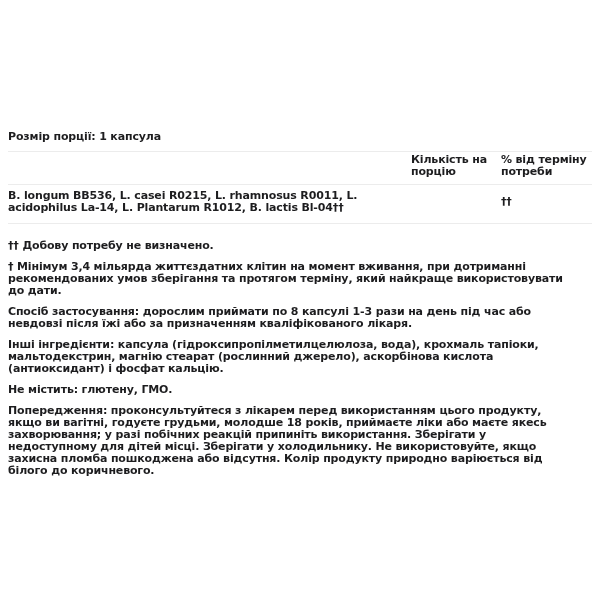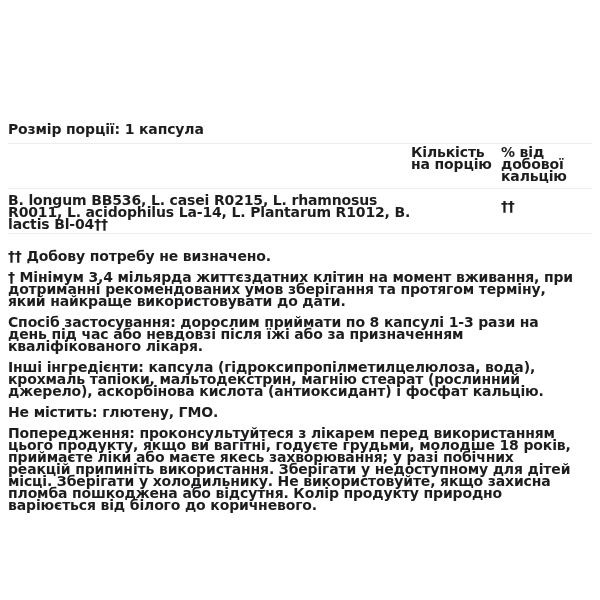--- a/index.html
+++ b/index.html
@@ -1,17 +1,17 @@
 <!DOCTYPE html>
 <html><head>
 <meta charset="utf-8">
 <style>
   html, body { margin:0; padding:0; background:#ffffff; }
   body { width:600px; height:600px; overflow:hidden; font-family:"DejaVu Sans", sans-serif; color:#1d1d1f; }
-  .wrap { position:absolute; left:8px; top:123px; width:584px; font-size:14px; line-height:12px; font-weight:500; letter-spacing:-0.15px; }
+  .wrap { position:absolute; left:8px; top:131px; width:584px; font-size:11px; line-height:12px; font-weight:500; letter-spacing:-0.15px; }
   .serving { font-weight:600; padding-bottom:8px; border-bottom:1px solid #ececec; }
   table { width:100%; border-collapse:collapse; }
   td, th { text-align:left; vertical-align:top; font-weight:600; padding:0;margin-top:7px; }
   .hdr td { padding-top:2px; padding-bottom:6px; border-bottom:1px solid #ececec; height:24px; }
   .row td { border-bottom:1px solid #ececec; }
   .c1 { width:403px; }
   .c2 { width:90px; }
   .r1 td { padding-top:6px; padding-bottom:3px; height:24px; }
   .r2 td { padding-top:5px; padding-bottom:3px; height:24px; }
   .r2 td.c2, .r2 td.c3 { padding-top:11px; }
@@ -24,21 +24,21 @@
 <body>
 
 <div class="wrap">
   <div class="serving">Розмір порції: 1 капсула</div>
 
   <table>
     <tbody>
         <tr class="hdr">
       <td class="c1"></td>
       <td class="c2">Кількість на порцію</td>
-      <td class="c3">% від добової кальцію</td>
+      <td class="c3">% від терміну потреби</td>
     </tr>
     <tr class="row r2">
       <td class="c1">B. longum BB536, L. casei R0215, L. rhamnosus R0011, L. acidophilus La-14, L. Plantarum R1012, B. lactis Bl-04††</td>
       <td class="c2"></td>
       <td class="c3">††</td>
     </tr>
   </tbody>
     </table>
 
   <div class="notes">

